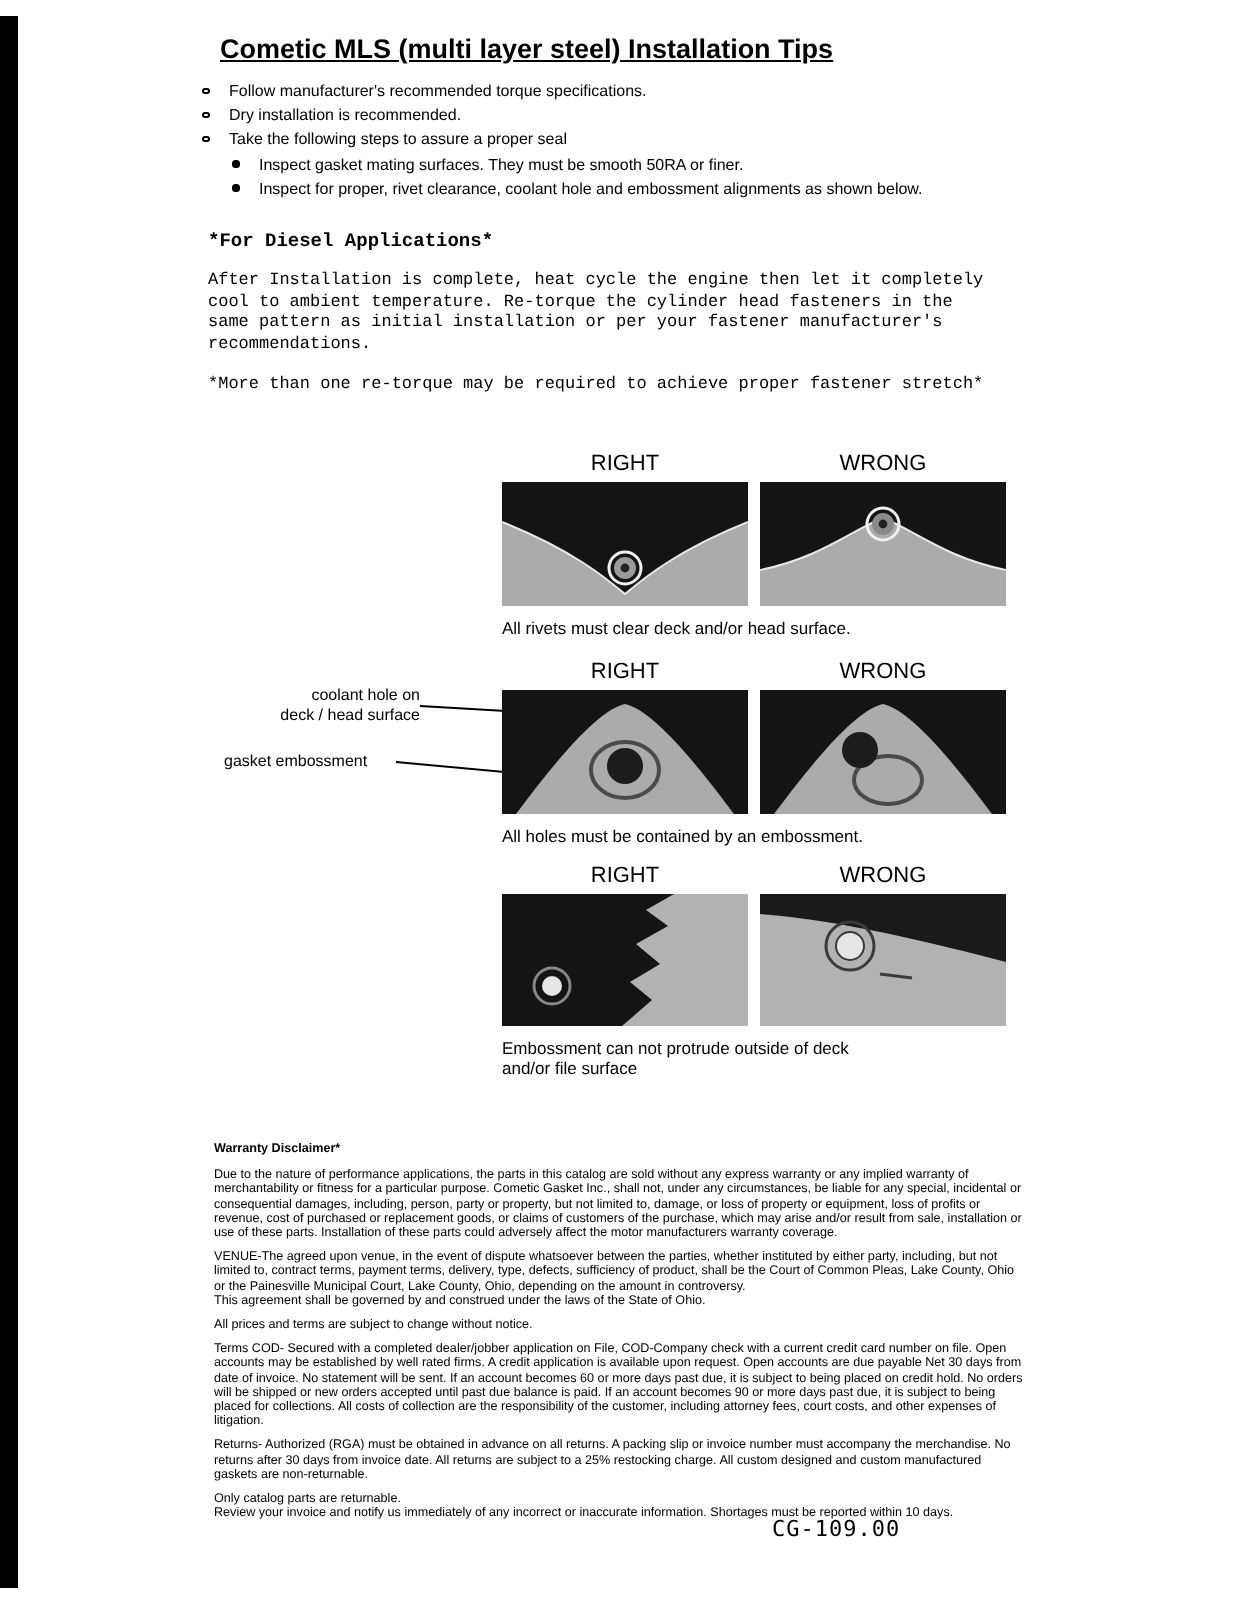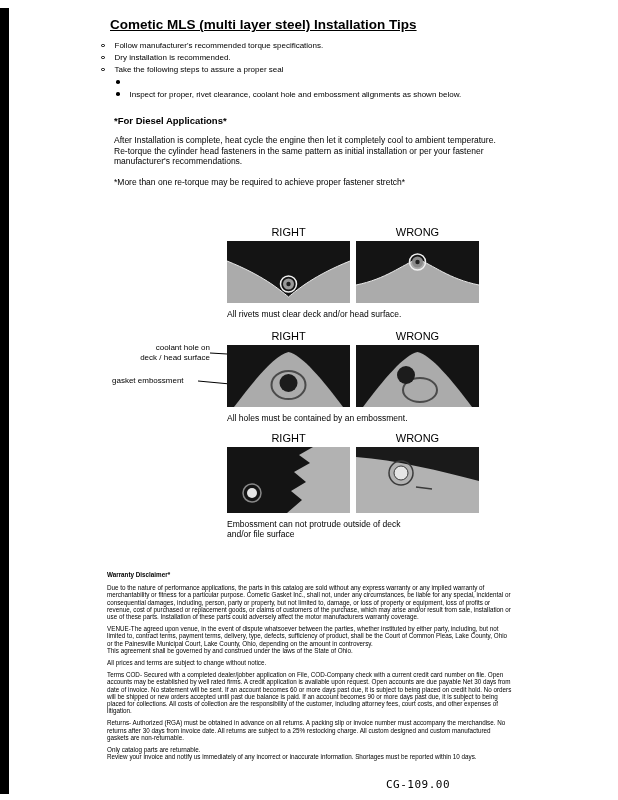--- a/index.html
+++ b/index.html
@@ -14,44 +14,44 @@
     position:absolute; left:110px; top:17px;
     font-size:13.5px; font-weight:bold; text-decoration:underline;
   }
 
   .tips { position:absolute; left:101px; top:41px; font-size:8px; list-style:none; }
   .tip-row { display:flex; align-items:flex-start; gap:10px; height:12.2px; }
   .tip-row.sub { margin-left:15px; }
   .o-bullet { flex:none; width:3.5px; height:3.5px; border:1px solid #000; border-radius:50%; margin-top:2.6px; }
   .f-bullet { flex:none; width:3.5px; height:3.5px; background:#000; border-radius:50%; margin-top:2.6px; }
 
-  .diesel { position:absolute; left:114px; top:115px; width:396px; }
+  .diesel { position:absolute; left:104px; top:115px; width:396px;font-family:Liberation Mono, monospace; }
   .diesel h2 { font-size:9.5px; font-weight:bold; margin-bottom:9px; }
   .diesel p { font-size:8.5px; line-height:10.6px; margin-bottom:10px; }
   .diesel .note { font-size:8.5px; margin-top:2px; }
 
-  .diag-row { position:absolute; left:227px; width:252px; }
+  .diag-row { position:absolute; left:251px; width:252px; }
   .row1 { top:226px; } .row2 { top:330px; } .row3 { top:432px; }
   .rw-labels { display:flex; gap:6px; margin-bottom:3px; }
   .rw-labels span { width:123px; text-align:center; font-size:11px; }
   .imgs { display:flex; gap:6px; }
   svg.diag { display:block; }
   .caption { font-size:8.5px; margin-top:6px; line-height:10px; }
 
   .lbl-coolant { position:absolute; left:118px; top:343px; width:92px; text-align:right; font-size:8px; line-height:9.5px; }
   .lbl-emboss  { position:absolute; left:112px; top:376px; width:84px; font-size:8px; }
   .leaders { position:absolute; left:196px; top:344px; pointer-events:none; }
 
   .disclaimer { position:absolute; left:107px; top:571px; width:405px; font-size:6.3px; line-height:7.2px; }
   .disclaimer h3 { font-size:6.3px; font-weight:bold; margin-bottom:6px; }
   .disclaimer p { margin-bottom:5px; }
   .disclaimer p.tight { margin-bottom:0; }
 
   .footer {
-    position:absolute; left:386px; top:778px;
+    position:absolute; left:386px; top:758px;
     font-size:11px; font-family:"DejaVu Sans Mono", monospace; letter-spacing:0.5px;
   }
 </style>
 </head>
 <body>
 
 <div class="page">
 
   <div class="edge-bar"></div>
 
@@ -65,20 +65,21 @@
     <li class="tip-row">
       <span class="o-bullet"></span>
       <span>Dry installation is recommended.</span>
     </li>
     <li class="tip-row">
       <span class="o-bullet"></span>
       <span>Take the following steps to assure a proper seal</span>
     </li>
     <li class="tip-row sub">
       <span class="f-bullet"></span>
+      <span>Inspect gasket mating surfaces.  They must be smooth 50RA or finer.</span>
     </li>
     <li class="tip-row sub">
       <span class="f-bullet"></span>
       <span>Inspect for proper, rivet clearance, coolant hole and embossment alignments as shown below.</span>
     </li>
   </ul>
 
   <div class="diesel">
     <h2>*For Diesel Applications*</h2>
     <p>After Installation is complete, heat cycle the engine then let it completely cool to ambient temperature. Re-torque the cylinder head fasteners in the same pattern as initial installation or per your fastener manufacturer's recommendations.</p>

